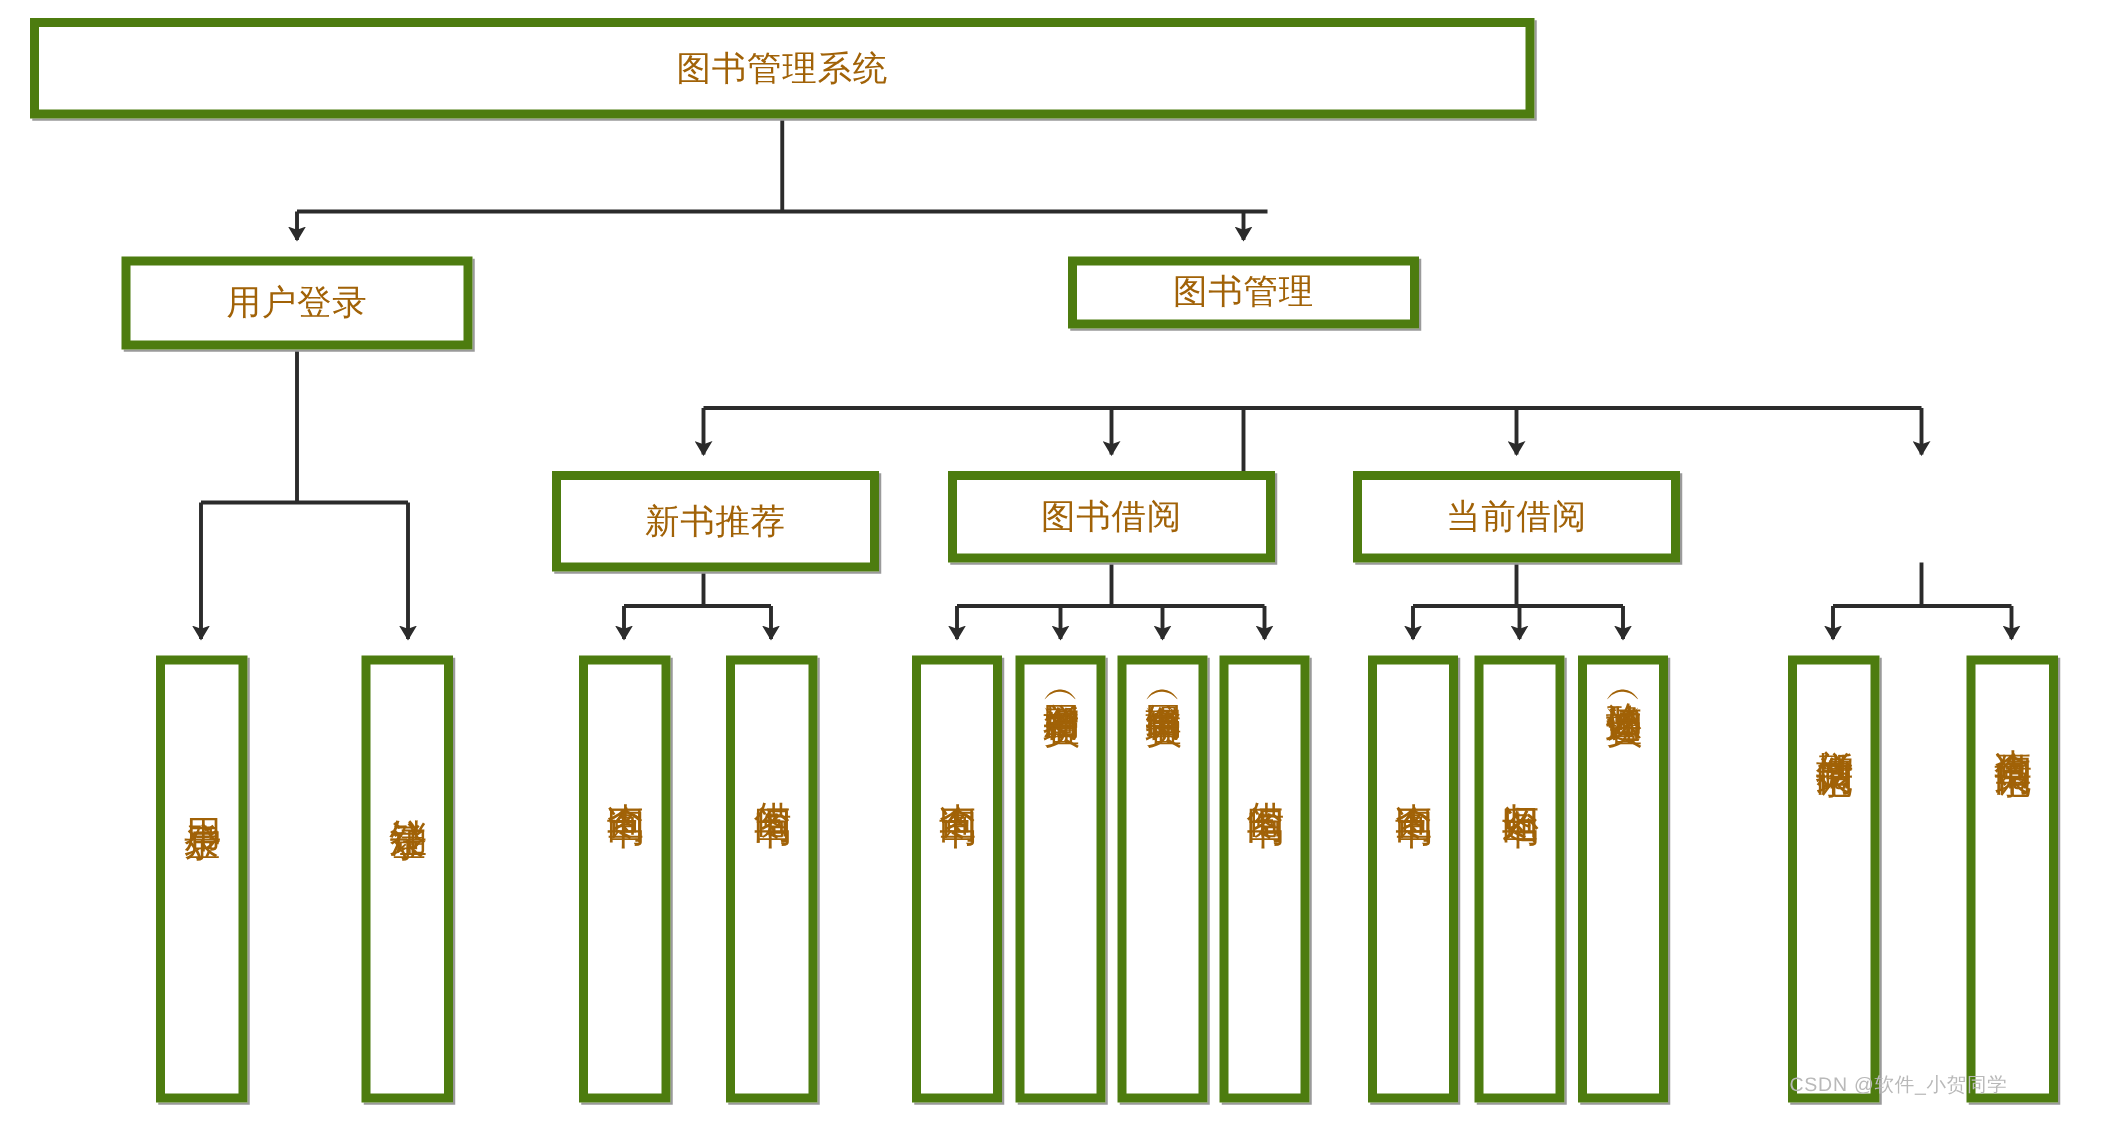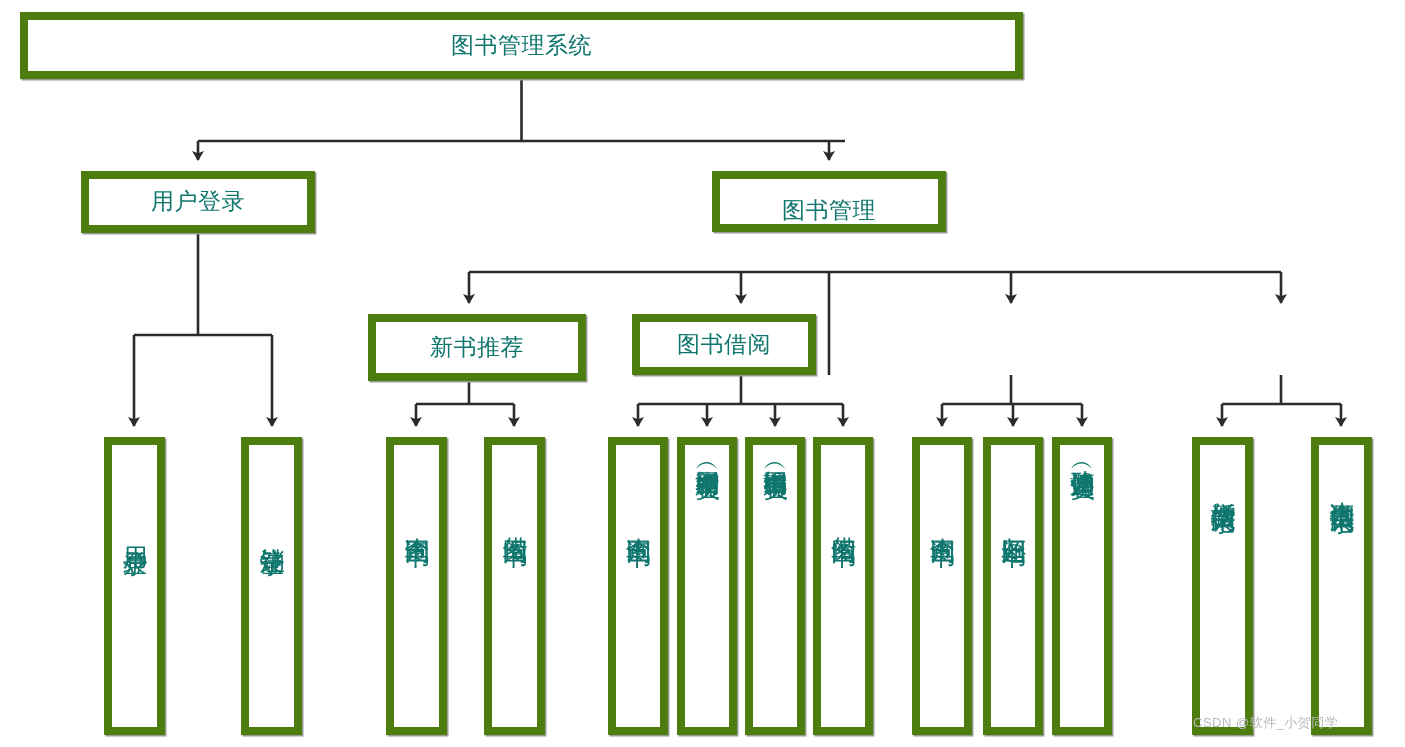--- a/index.html
+++ b/index.html
@@ -21,28 +21,27 @@
     position: absolute;
     left: 0;
     top: 0;
     width: 1405px;
     height: 747px;
     pointer-events: none;
   }
   .node {
     position: absolute;
     box-sizing: border-box;
-    border: 8px solid #4d7c0f;
+    border: 6px solid #4d7c0f;
     background: #ffffff;
     box-shadow: 1.5px 1.5px 0 0 #9a9a9a;
     display: flex;
     align-items: center;
     justify-content: center;
-    color: #0f766e;
-    font-family: Liberation Serif, serif;
+    color: #a16207;
   }
   .node .lbl {
     display: block;
     text-align: center;
     line-height: 1.12;
     letter-spacing: 0.5px;
   }
   .h-node .lbl {
     font-size: 23px;
     white-space: nowrap;
@@ -129,29 +128,32 @@
     </g>
   </svg>
 
   <div class="node h-node" style="left:20px;top:12px;width:1003px;height:67px;">
     <span class="lbl">图书管理系统</span>
   </div>
 
   <div class="node h-node" style="left:81px;top:171px;width:234px;height:62px;">
     <span class="lbl">用户登录</span>
   </div>
-  <div class="node h-node" style="left:712px;top:171px;width:234px;height:61px;align-items:flex-end;">
+  <div class="node h-node" style="left:712px;top:171px;width:234px;height:48px;">
     <span class="lbl">图书管理</span>
   </div>
 
   <div class="node h-node" style="left:368px;top:314px;width:218px;height:67px;">
     <span class="lbl">新书推荐</span>
   </div>
-  <div class="node h-node" style="left:632px;top:314px;width:184px;height:61px;">
+  <div class="node h-node" style="left:632px;top:314px;width:218px;height:61px;">
     <span class="lbl">图书借阅</span>
+  </div>
+  <div class="node h-node" style="left:902px;top:314px;width:218px;height:61px;">
+    <span class="lbl">当前借阅</span>
   </div>
 
   <div class="node v-node" style="left:104px;top:437px;width:61px;height:298px;padding-top:82px;">
     <span class="lbl">用户登录</span>
   </div>
   <div class="node v-node" style="left:241px;top:437px;width:61px;height:298px;padding-top:82px;">
     <span class="lbl">注销登录</span>
   </div>
 
   <div class="node v-node" style="left:386px;top:437px;width:61px;height:298px;padding-top:72px;">

